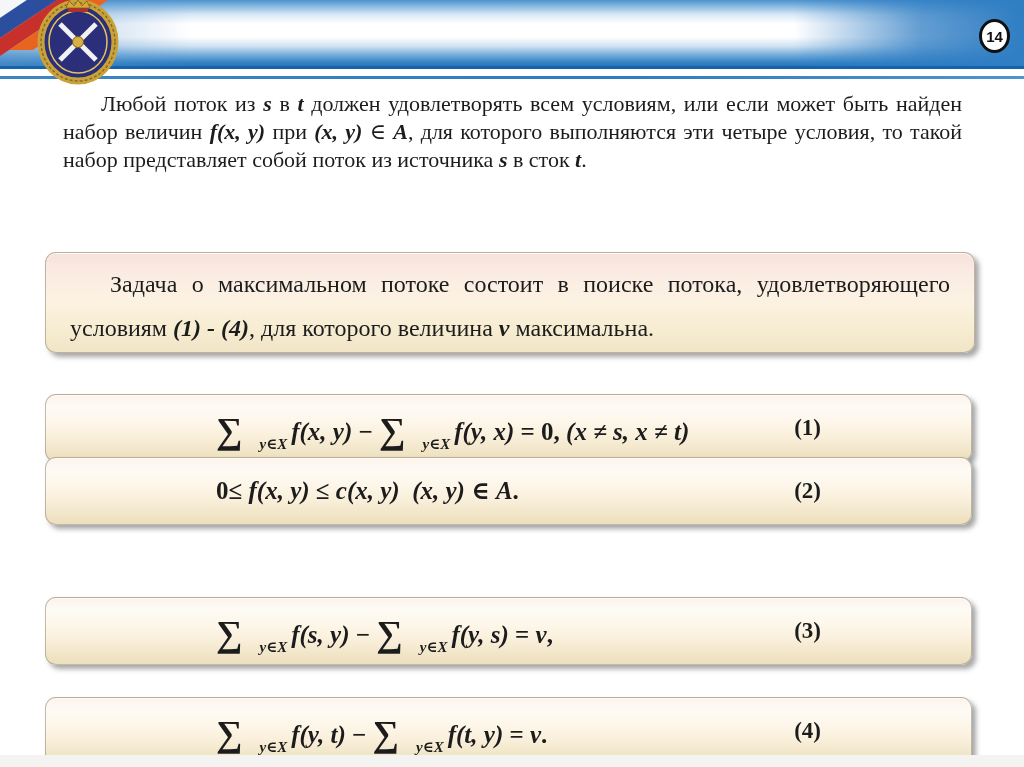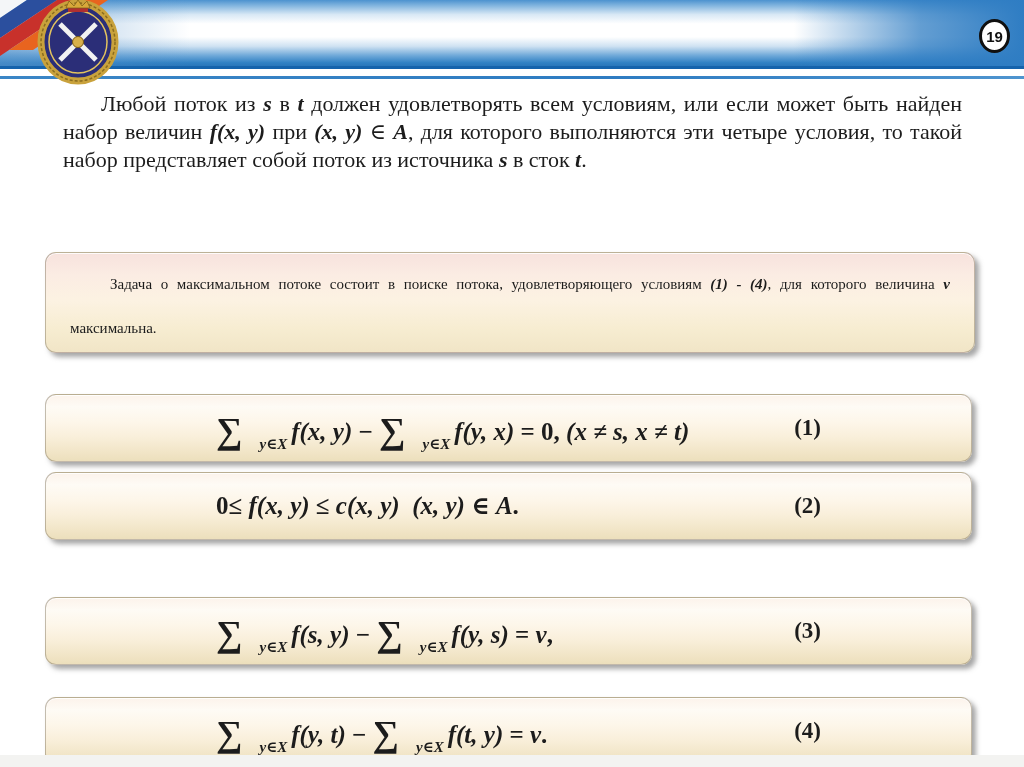--- a/index.html
+++ b/index.html
@@ -48,21 +48,21 @@
 
   
   .pbox {
     position:absolute; left:45px; border-radius:11px;
     border:1px solid rgba(125,114,90,0.45);
     box-shadow:4px 4px 5px rgba(95,95,95,0.55), inset 0 1px 0 rgba(255,255,255,0.85);
   }
   .task-box {
     top:252px; width:930px; height:101px;
     background:linear-gradient(180deg,#f7e2dd 0%,#fbece3 22%,#fcf2e2 48%,#f7edd2 75%,#f1e5c6 100%);
-    font-size:15px; line-height:44px; text-align:justify; text-indent:40px;
+    font-size:24px; line-height:44px; text-align:justify; text-indent:40px;
     padding:9px 24px 0 24px;
   }
   .formula-box {
     width:927px; height:68px;
     background:linear-gradient(180deg,#fcf3eb 0%,#fefbf5 18%,#fdf6e9 42%,#f9efda 64%,#f2e6c9 84%,#ecdfbc 100%);
     line-height:66px; white-space:nowrap; padding-left:170px;
     font-size:25px;
   }
   .formula span { font-weight:bold; white-space:pre-wrap; }
   .seg-m { font-style:italic; }
@@ -103,34 +103,34 @@
         <line x1="60" y1="24" x2="96" y2="60" stroke="#f2f2f2" stroke-width="5"></line>
         <line x1="96" y1="24" x2="60" y2="60" stroke="#f2f2f2" stroke-width="5"></line>
         <circle cx="78" cy="42" r="5.5" fill="#d8b04a" stroke="#7a5a14" stroke-width="1"></circle>
         <rect x="68" y="8" width="20" height="4" fill="#b03030"></rect>
         <path d="M66,8 L90,8 L87,1 L82,6 L78,0 L74,6 L69,1 Z" fill="#d8a93a" stroke="#7a5a14" stroke-width="0.7"></path>
       </g>
     </svg>
   </div>
 
   <div class="page-badge">
-    <span>19</span>
+    <span>14</span>
   </div>
 
   <div class="para"><span class="seg-r">Любой поток из </span><span class="seg-b">s</span><span class="seg-r"> в </span><span class="seg-b">t</span><span class="seg-r"> должен удовлетворять всем условиям, или если может быть найден набор величин </span><span class="seg-b">f(x, y)</span><span class="seg-r"> при </span><span class="seg-b">(x, y)</span><span class="seg-r"> ∈ </span><span class="seg-b">A</span><span class="seg-r">, для которого выполняются эти четыре условия, то такой набор представляет собой поток из источника </span><span class="seg-b">s</span><span class="seg-r"> в сток </span><span class="seg-b">t</span><span class="seg-r">.</span></div>
 
   <div class="pbox task-box">
     <span><span class="seg-r">Задача о максимальном потоке состоит в поиске потока, удовлетворяющего условиям </span><span class="seg-b">(1) - (4)</span><span class="seg-r">, для которого величина </span><span class="seg-b">v</span><span class="seg-r"> максимальна.</span></span>
   </div>
 
   <div class="pbox formula-box formula" style="top:394px">
     <span class="seg-sum">∑</span><span class="seg-sub">y∈X</span><span class="seg-m">f(x, y) </span><span class="seg-o">− </span><span class="seg-sum">∑</span><span class="seg-sub">y∈X</span><span class="seg-m">f(y, x)</span><span class="seg-o"> = 0, </span><span class="seg-m">(x ≠ s, x ≠ t)</span><span class="fnum">(1)</span>
   </div>
 
-  <div class="pbox formula-box formula" style="top:472px">
+  <div class="pbox formula-box formula" style="top:457px">
     <span class="seg-o">0≤ </span><span class="seg-m">f(x, y)</span><span class="seg-o"> ≤ </span><span class="seg-m">c(x, y)  (x, y)</span><span class="seg-o"> ∈ </span><span class="seg-m">A</span><span class="seg-o">.</span><span class="fnum">(2)</span>
   </div>
 
   <div class="pbox formula-box formula" style="top:597px">
     <span class="seg-sum">∑</span><span class="seg-sub">y∈X</span><span class="seg-m">f(s, y) </span><span class="seg-o">− </span><span class="seg-sum">∑</span><span class="seg-sub">y∈X</span><span class="seg-m">f(y, s)</span><span class="seg-o"> = </span><span class="seg-m">v</span><span class="seg-o">,</span><span class="fnum">(3)</span>
   </div>
 
   <div class="pbox formula-box formula" style="top:697px">
     <span class="seg-sum">∑</span><span class="seg-sub">y∈X</span><span class="seg-m">f(y, t) </span><span class="seg-o">− </span><span class="seg-sum">∑</span><span class="seg-sub">y∈X</span><span class="seg-m">f(t, y)</span><span class="seg-o"> = </span><span class="seg-m">v</span><span class="seg-o">.</span><span class="fnum">(4)</span>
   </div>

